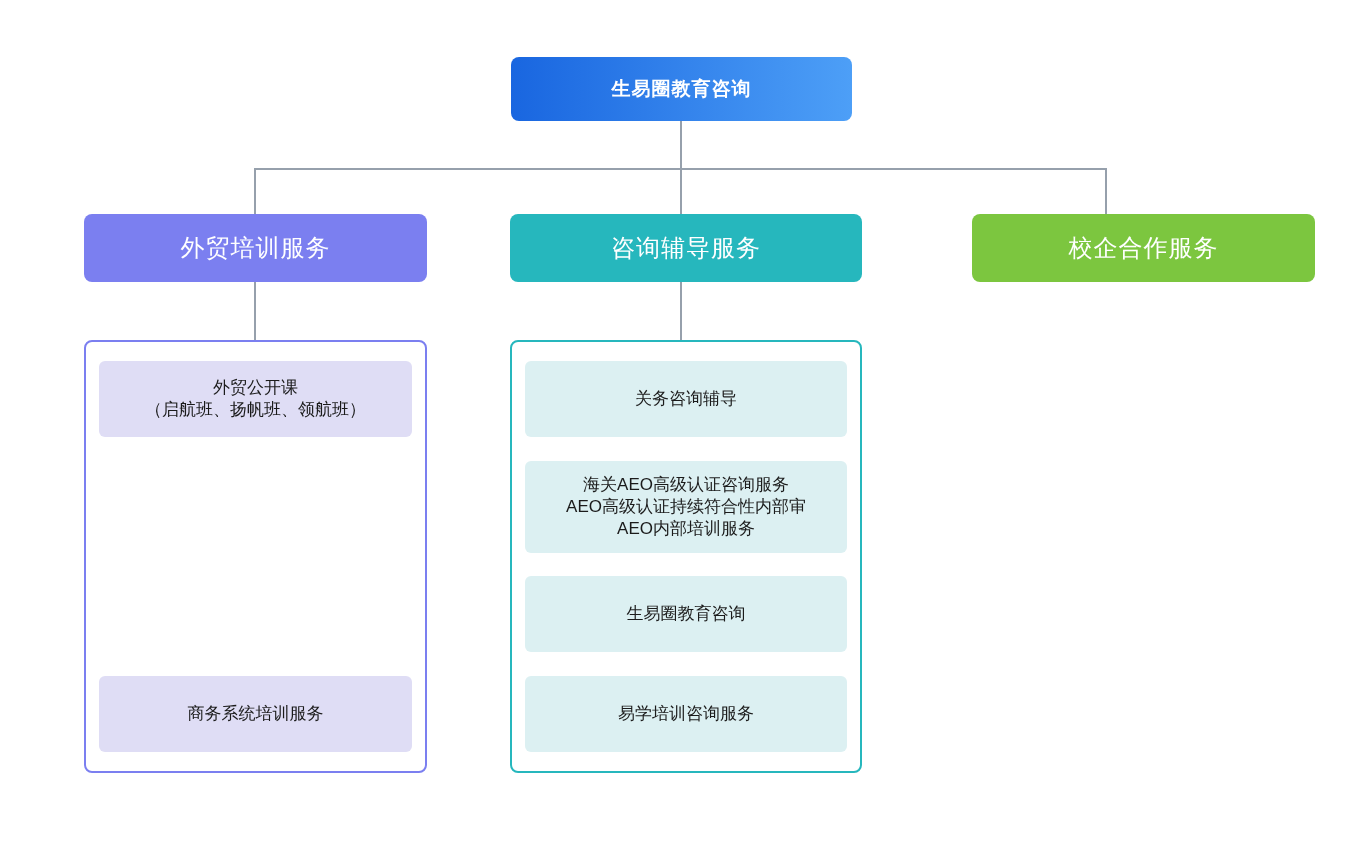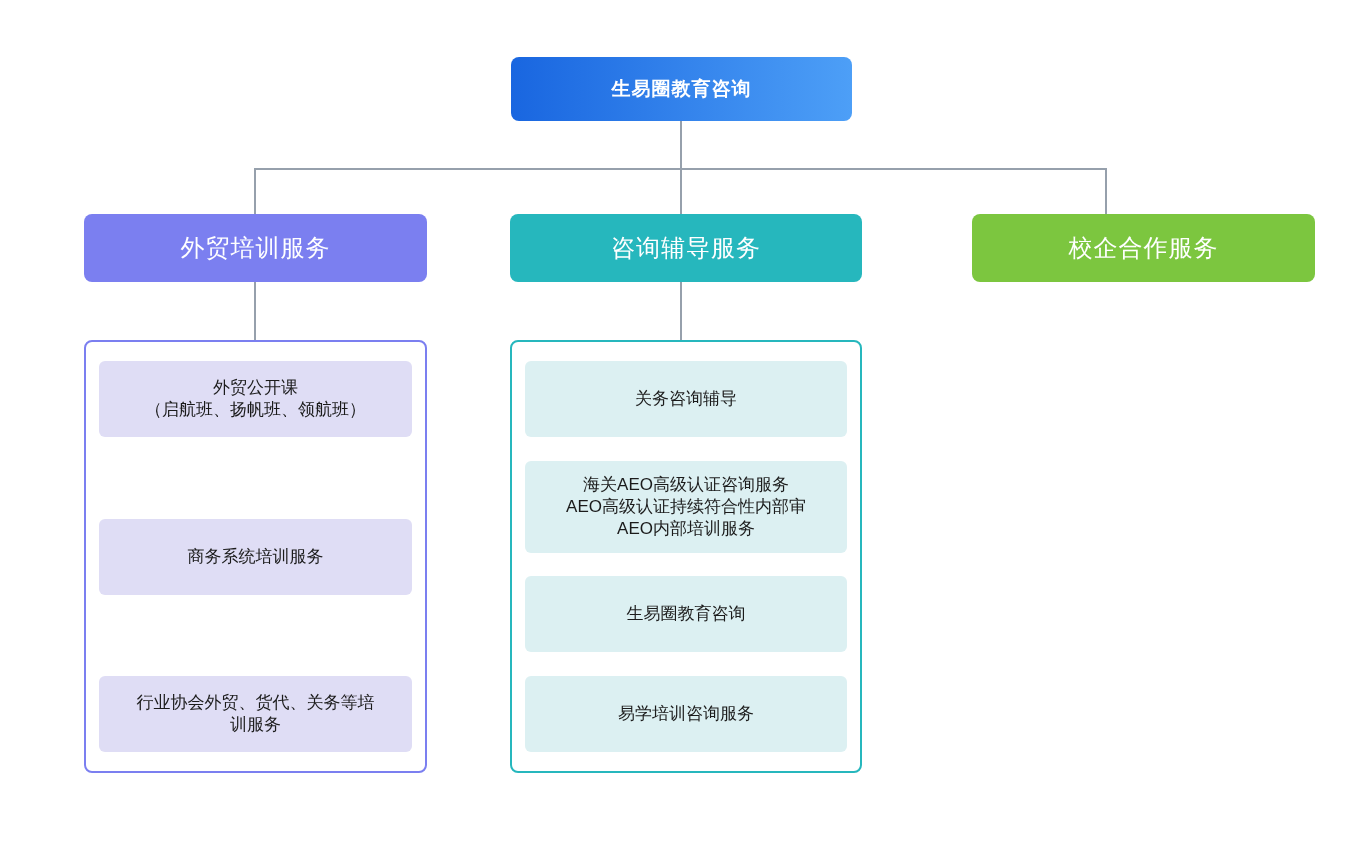--- a/index.html
+++ b/index.html
@@ -116,22 +116,20 @@
   </div>
 
   <div class="branch" style="left: 84px; --accent: #7B7FF0; --item-bg: #DFDDF5;">
     <div class="branch-header">
       <span class="header-label">外贸培训服务</span>
     </div>
     <div class="branch-body">
         <div class="item">外贸公开课
 （启航班、扬帆班、领航班）</div>
         <div class="item">商务系统培训服务</div>
-        <div class="item">行业协会外贸、货代、关务等培
-训服务</div>
       </div>
   </div>
 
   <div class="branch" style="left: 510px; width: 352px; --accent: #26B7BD; --item-bg: #DCF0F2;">
     <div class="branch-header">
       <span class="header-label">咨询辅导服务</span>
     </div>
     <div class="branch-body">
         <div class="item">关务咨询辅导</div>
         <div class="item">海关AEO高级认证咨询服务

